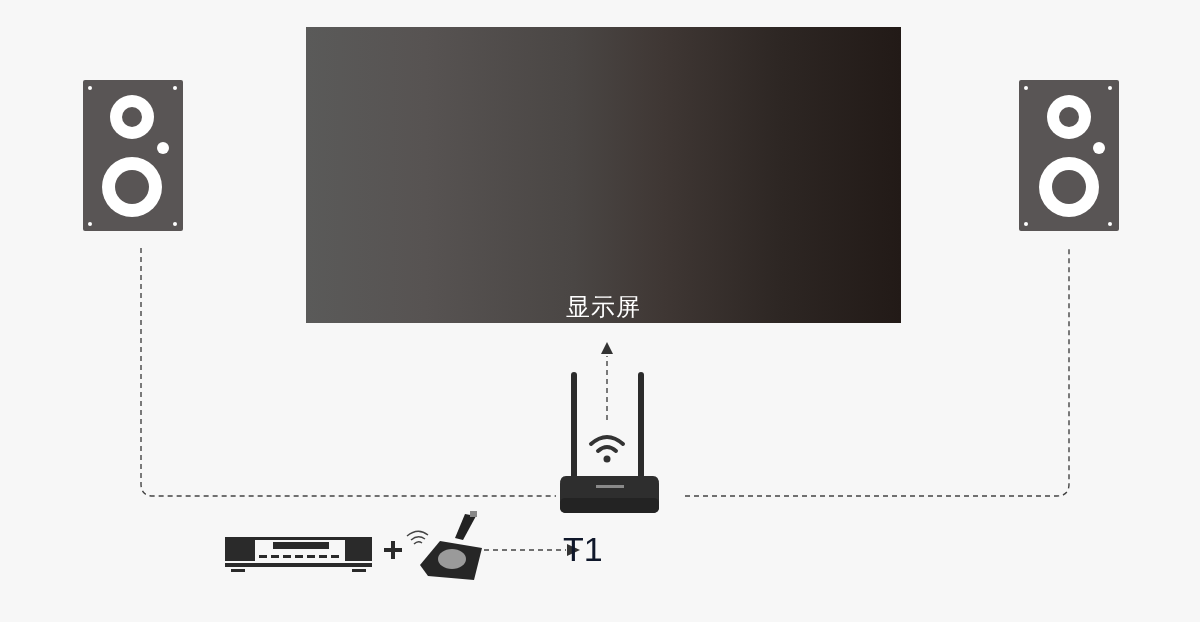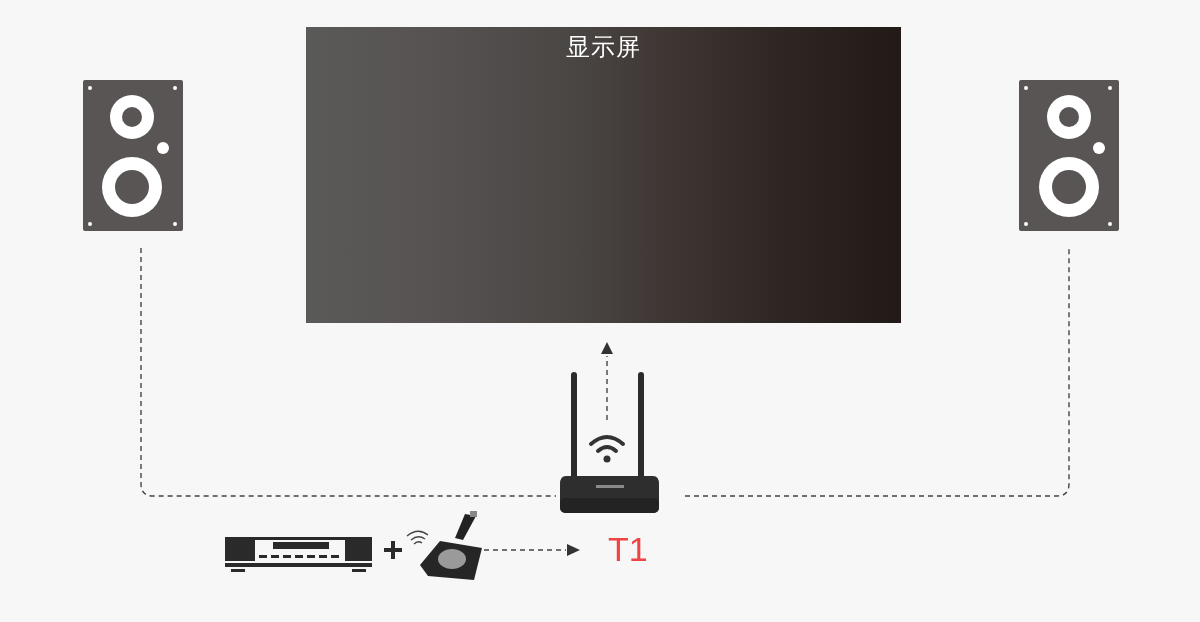--- a/index.html
+++ b/index.html
@@ -1,22 +1,22 @@
 <!DOCTYPE html>
 <html><head>
 <meta charset="utf-8">
 <style>
   html, body { margin: 0; padding: 0; }
   body { width: 1200px; height: 622px; background: #f7f7f7; position: relative; overflow: hidden; font-family: "DejaVu Sans", sans-serif; }
   .abs { position: absolute; }
   .screen { left: 306px; top: 27px; width: 595px; height: 296px;
     background: linear-gradient(to right, #5a5a59 0%, #575352 20%, #4a4644 45%, #3f3734 60%, #2d2623 80%, #221a17 100%);
-    display: flex; align-items: flex-start; justify-content: center; }
+    display: flex; align-items: flex-end; justify-content: center; }
   .screen-label { color: #ffffff; font-size: 24px; letter-spacing: 1px; margin-top: 4px; }
-  .t1-label { left: 608px; top: 530px; font-family: "Liberation Sans", sans-serif; font-size: 34px; color: #ef4444; }
+  .t1-label { left: 563px; top: 530px; font-family: "Liberation Sans", sans-serif; font-size: 34px; color: #0f172a; }
   svg { position: absolute; left: 0; top: 0; }
 </style>
 </head>
 <body>
 
 <div class="abs screen">
   <span class="screen-label">显示屏</span>
 </div>
 
 <svg width="1200" height="622" viewBox="0 0 1200 622">

